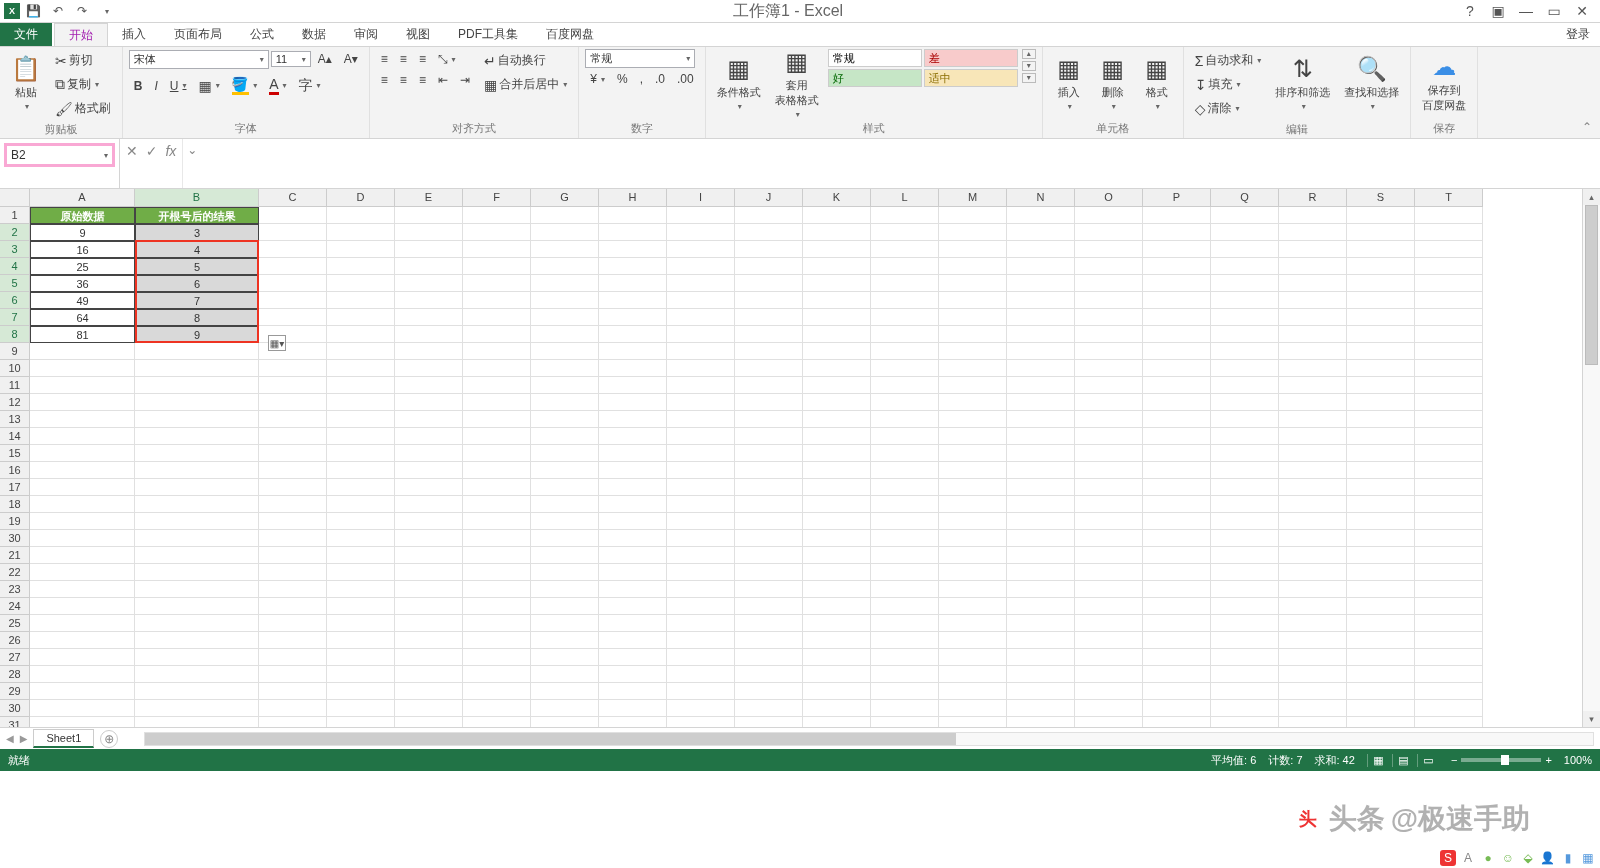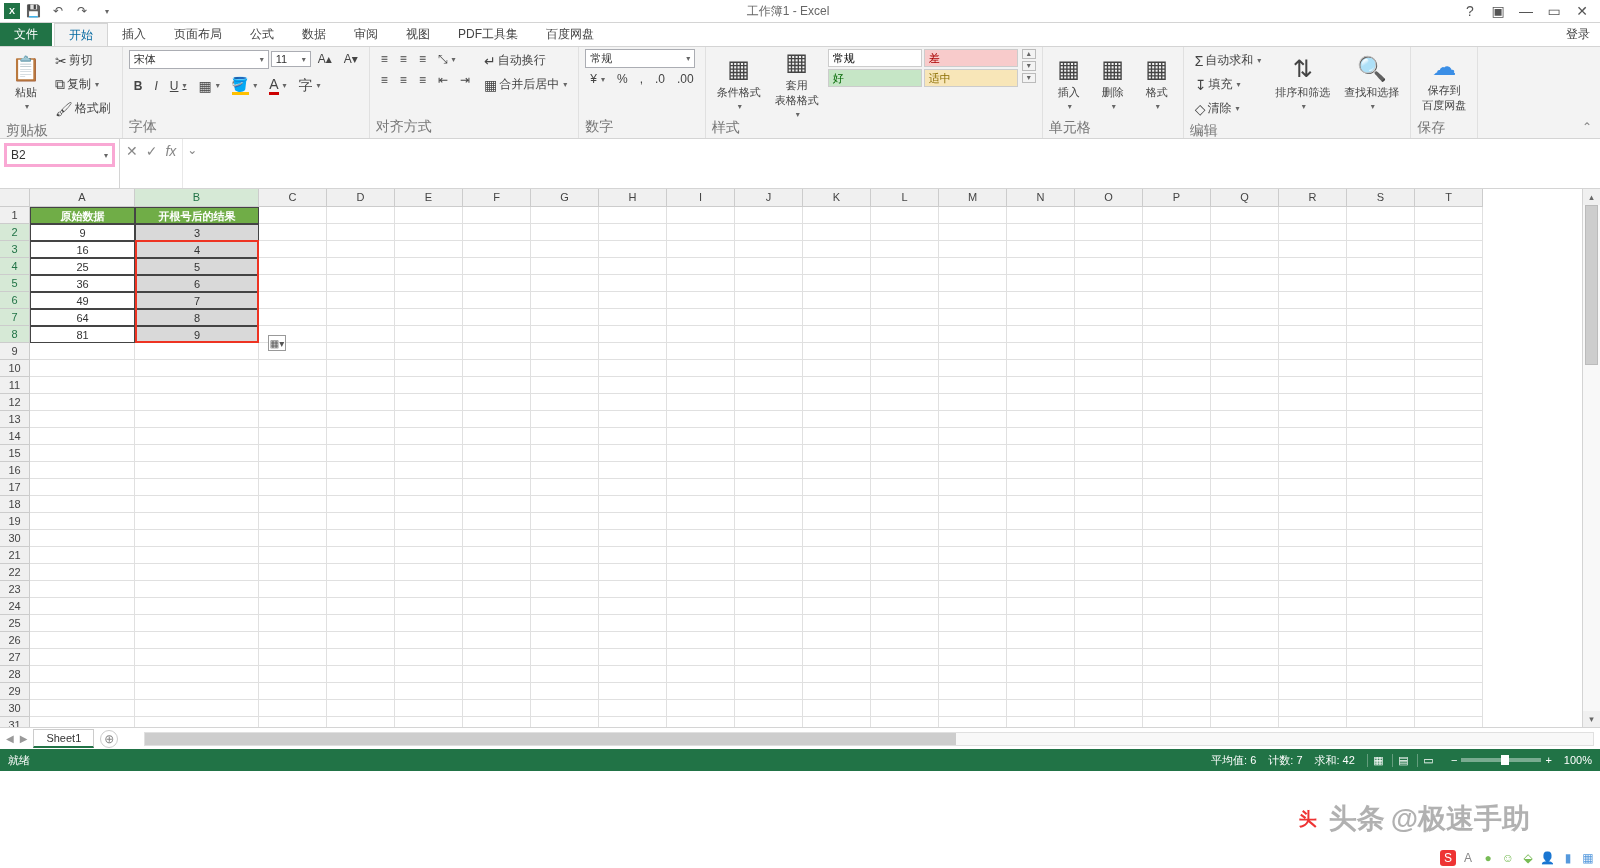--- a/index.html
+++ b/index.html
@@ -3,35 +3,35 @@
 <meta charset="utf-8">
 <style>
 * { margin: 0; padding: 0; box-sizing: border-box; font-family: "Microsoft YaHei", "SimSun", Arial, sans-serif; }
 body { background: #fff; font-size: 12px; color: #333; overflow: hidden; width: 1600px; height: 868px; position: relative; }
 
 
 .title-bar { height: 23px; background: #fff; display: flex; align-items: center; border-bottom: 1px solid #d4d4d4; }
 .title-bar .left { display: flex; align-items: center; gap: 4px; padding-left: 4px; }
 .title-bar .excel-icon { width: 16px; height: 16px; background: #217346; color: #fff; display: flex; align-items: center; justify-content: center; font-size: 9px; font-weight: bold; }
 .title-bar .qa-btn { width: 20px; height: 20px; display: flex; align-items: center; justify-content: center; color: #555; cursor: pointer; }
-.title-bar .center { flex: 1; text-align: center; font-size: 12px; color: #666; }
+.title-bar .center { flex: 1; text-align: center; font-size: 16px; color: #666; }
 .title-bar .right { display: flex; align-items: center; gap: 8px; padding-right: 8px; }
 .title-bar .right span { cursor: pointer; color: #555; font-size: 14px; width: 20px; text-align: center; }
 
 
 .ribbon-tabs { height: 24px; background: #fff; display: flex; align-items: stretch; border-bottom: 1px solid #d4d4d4; }
 .ribbon-tab { padding: 0 14px; display: flex; align-items: center; font-size: 12px; color: #444; cursor: pointer; }
 .ribbon-tab.file { background: #217346; color: #fff; margin-right: 2px;}
-.ribbon-tab.active { background: #f3f3f3; border: 1px solid #d4d4d4; border-bottom: none; color: #0369a1; }
+.ribbon-tab.active { background: #f3f3f3; border: 1px solid #d4d4d4; border-bottom: none; color: #a21caf; }
 .ribbon-tabs .login { margin-left: auto; padding-right: 10px; display: flex; align-items: center; color: #444; }
 
 
 .ribbon { height: 92px; background: #f3f3f3; border-bottom: 1px solid #d4d4d4; display: flex; }
 .ribbon-group { border-right: 1px solid #e0e0e0; display: flex; flex-direction: column; padding: 2px 6px 0 6px; position: relative; }
-.ribbon-group-label { font-size: 14px; color: #777; text-align: left; padding: 2px 0; margin-top: auto; position: relative;}
+.ribbon-group-label { font-size: 11px; color: #777; text-align: center; padding: 2px 0; margin-top: auto; position: relative;}
 .ribbon-group-body { flex: 1; display: flex; align-items: flex-start; gap: 4px; }
 .rbtn { display: flex; align-items: center; gap: 2px; padding: 2px 4px; cursor: pointer; color: #444; border: 1px solid transparent;}
 .rbtn-big { flex-direction: column; height: 68px; justify-content: center; gap: 2px; font-size: 11px; min-width:40px; text-align:center;}
 .rbtn-big .ico { font-size: 24px; }
 .ico { font-size: 14px; display:inline-block;}
 .dropdown-arrow::after { content: "▾"; font-size: 8px; margin-left: 2px; color: #666;}
 .combo { border:1px solid #abadb3; background:#fff; padding:1px 4px; font-size:11px; display:flex; align-items:center; gap:2px;}
 .combo .arrow{ font-size:8px; color:#666; margin-left:auto;}
 
 .styles-gallery { display:grid; grid-template-columns: 1fr 1fr; gap:2px;}

